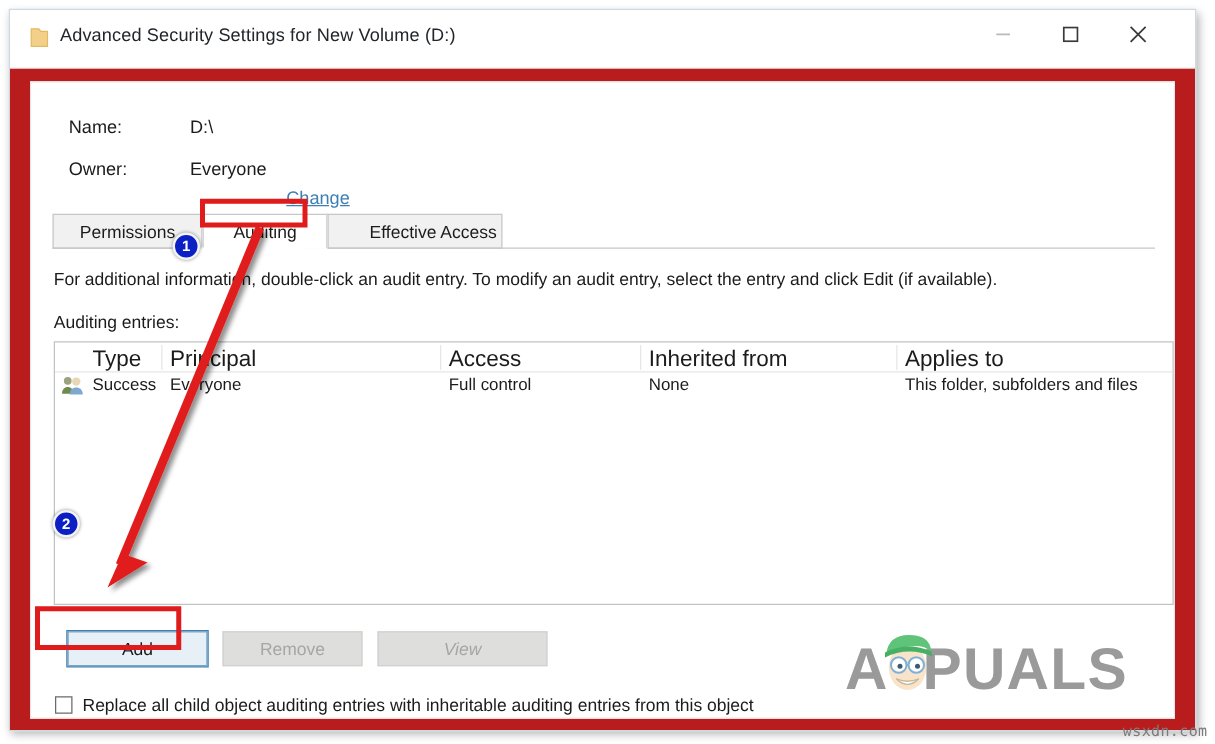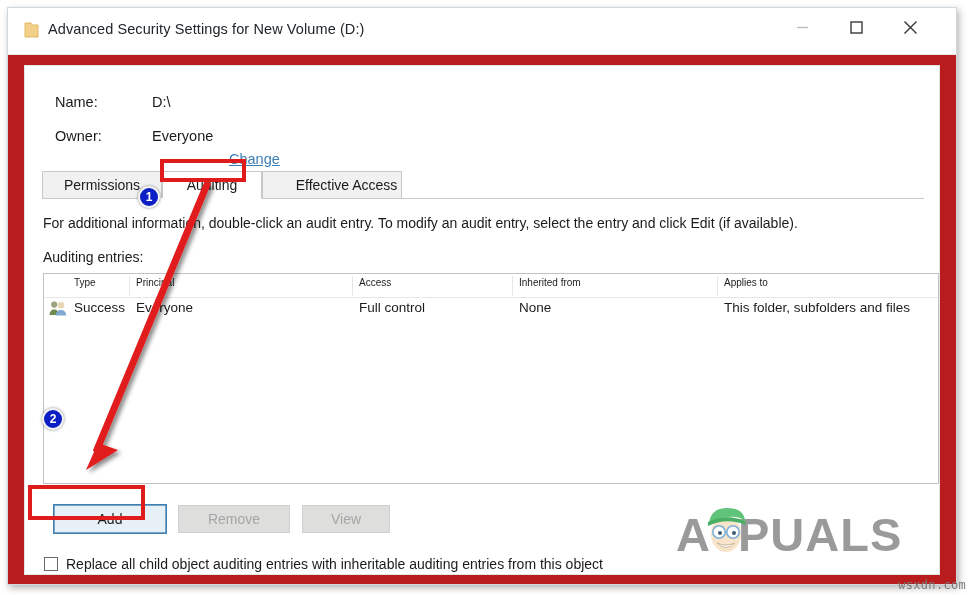--- a/index.html
+++ b/index.html
@@ -199,21 +199,21 @@
     position: absolute;
     left: 0; top: 0;
     width: 100%;
     height: 24px;
     border-bottom: 1px solid #e6e6e6;
     box-sizing: border-box;
   }
   .lv-head .col {
     position: absolute;
     top: 3px;
-    font-size: 10px;
+    font-size: 18px;
     color: #1b1b1b;
     white-space: nowrap;
   }
   .lv-head .sep {
     position: absolute;
     top: 2px;
     width: 1px;
     height: 20px;
     background: #e6e6e6;
   }
@@ -268,21 +268,21 @@
     color: #1b1b1b;
   }
   .btn.disabled {
     color: #a6a6a6;
     background: #dededd;
     border-color: #d0d0d0;
     cursor: default;
   }
   .btn-add    { left: 29px;  top: 439px; width: 112px; }
   .btn-remove { left: 153px; top: 439px; width: 112px; }
-  .btn-view   { left: 277px; top: 439px; width: 88px; }
+  .btn-view   { left: 277px; top: 439px; width: 136px; font-style: italic; }
 
   
   .checkrow {
     position: absolute;
     left: 19px;
     top: 490px;
     display: flex;
     align-items: center;
   }
   .checkbox {

